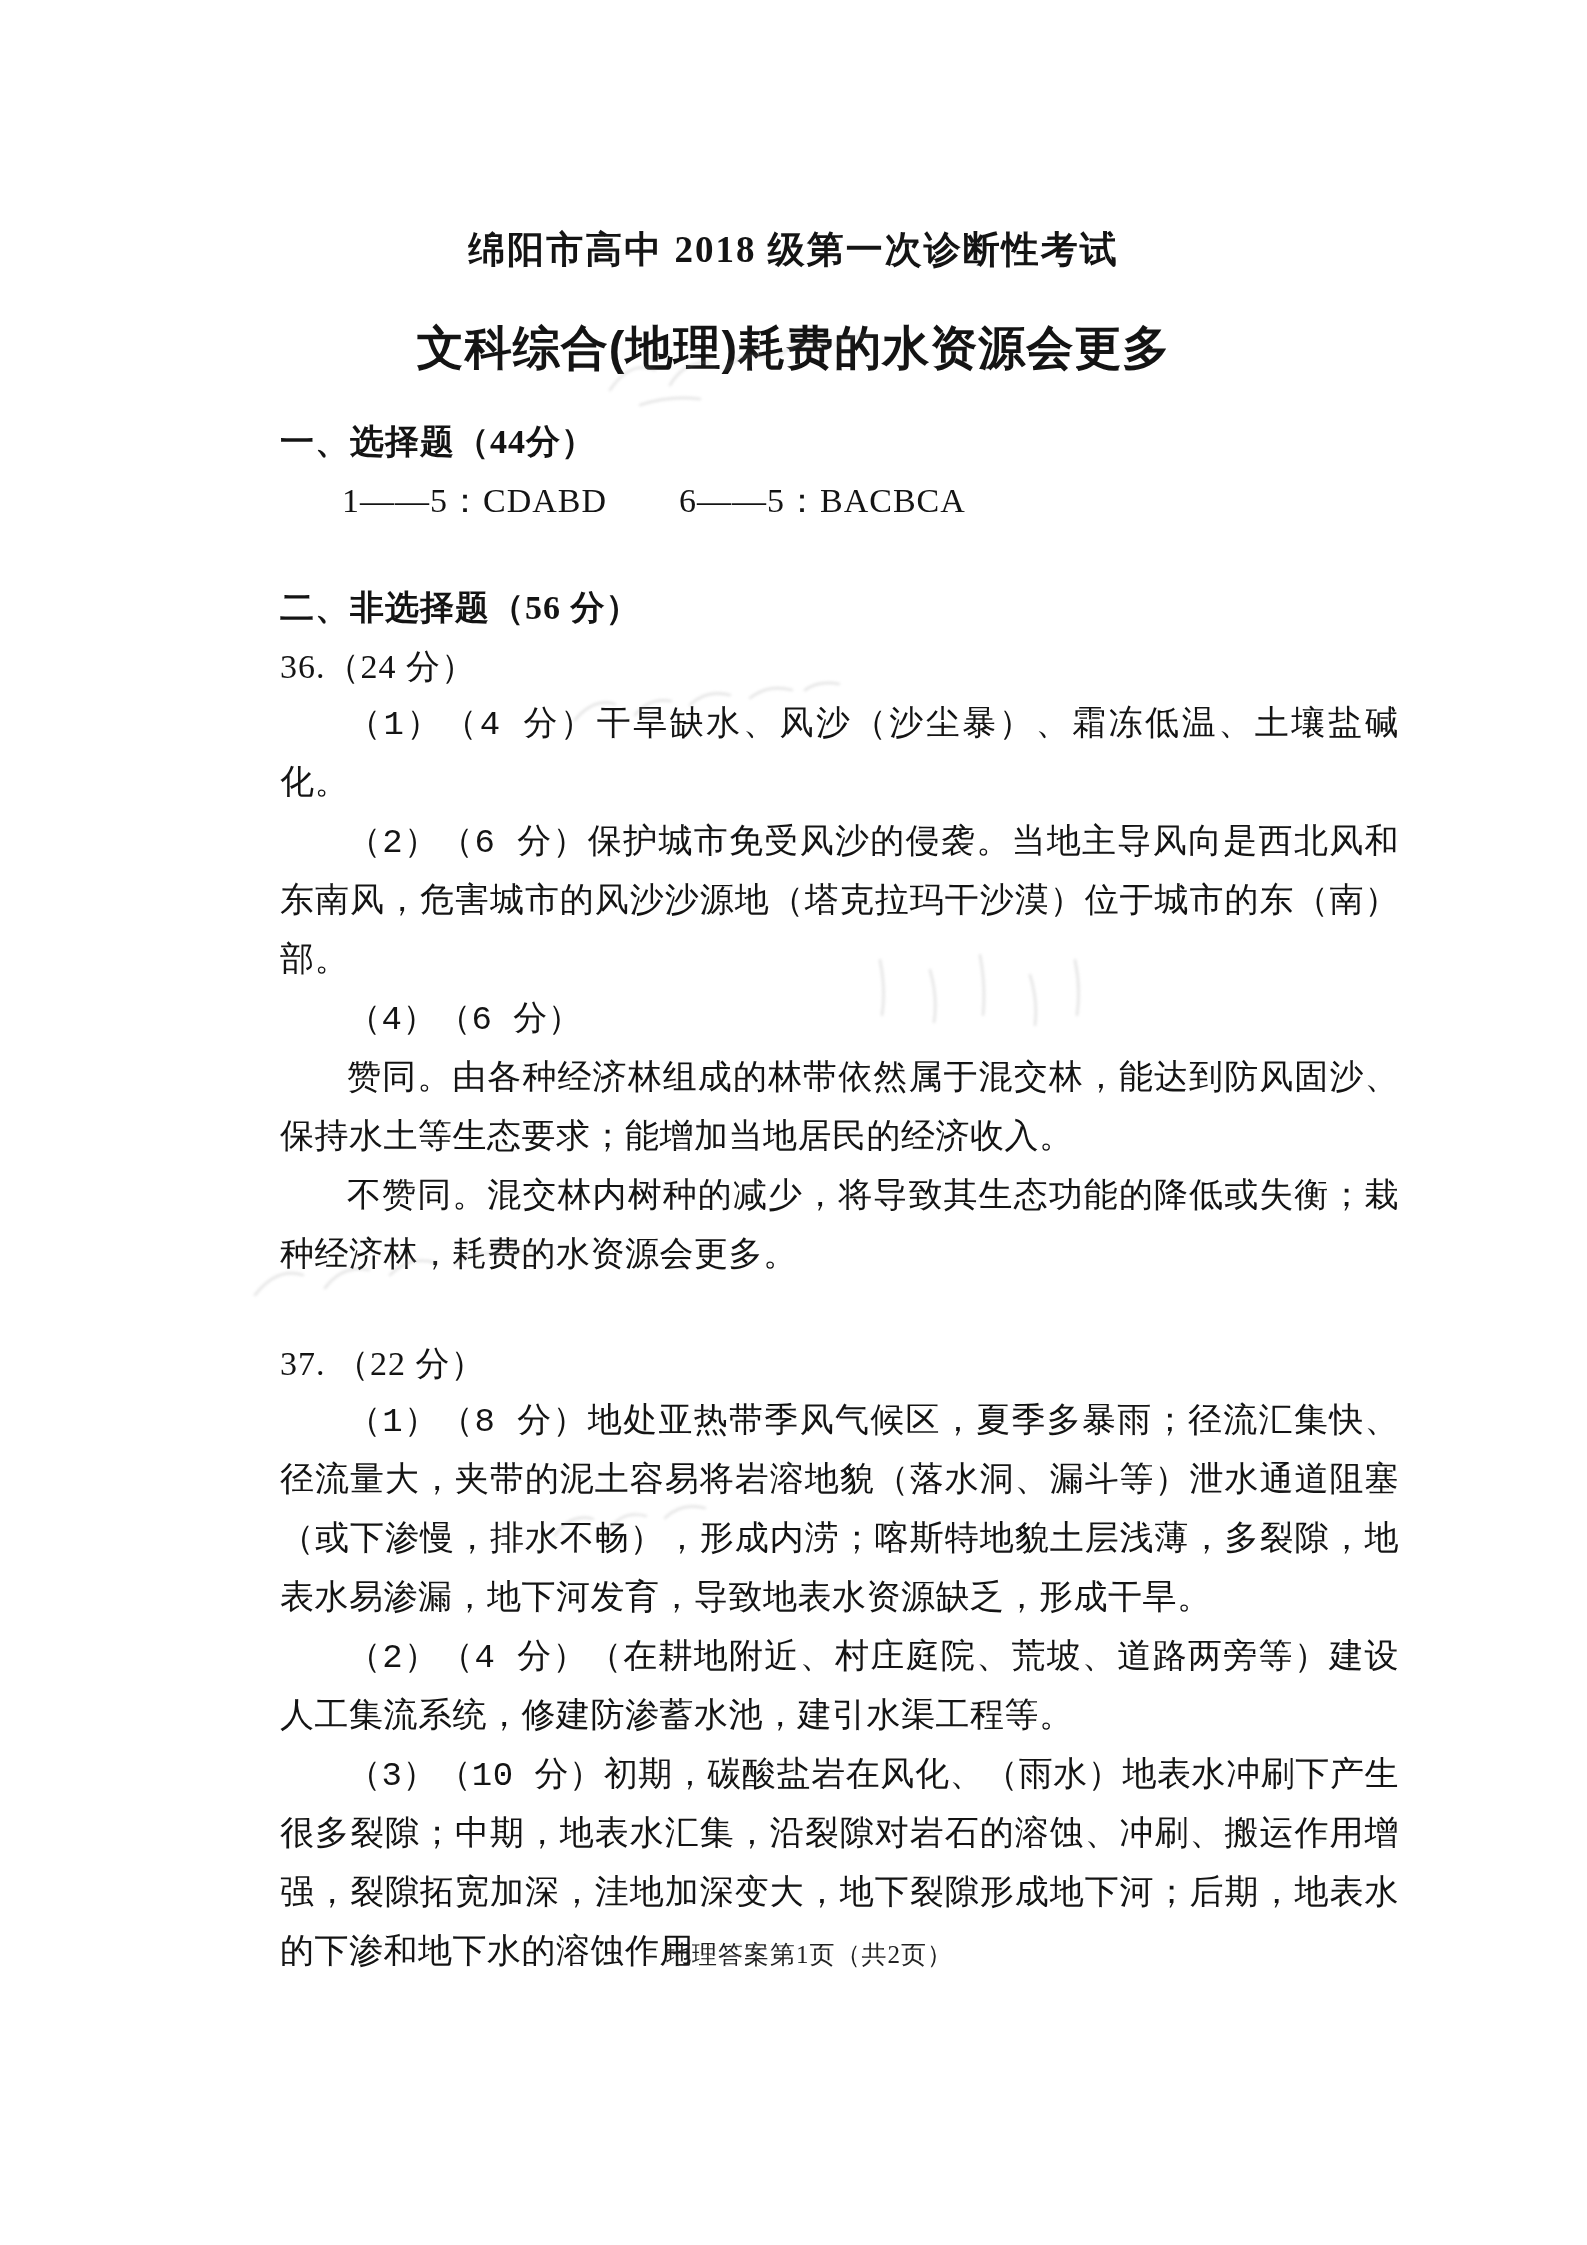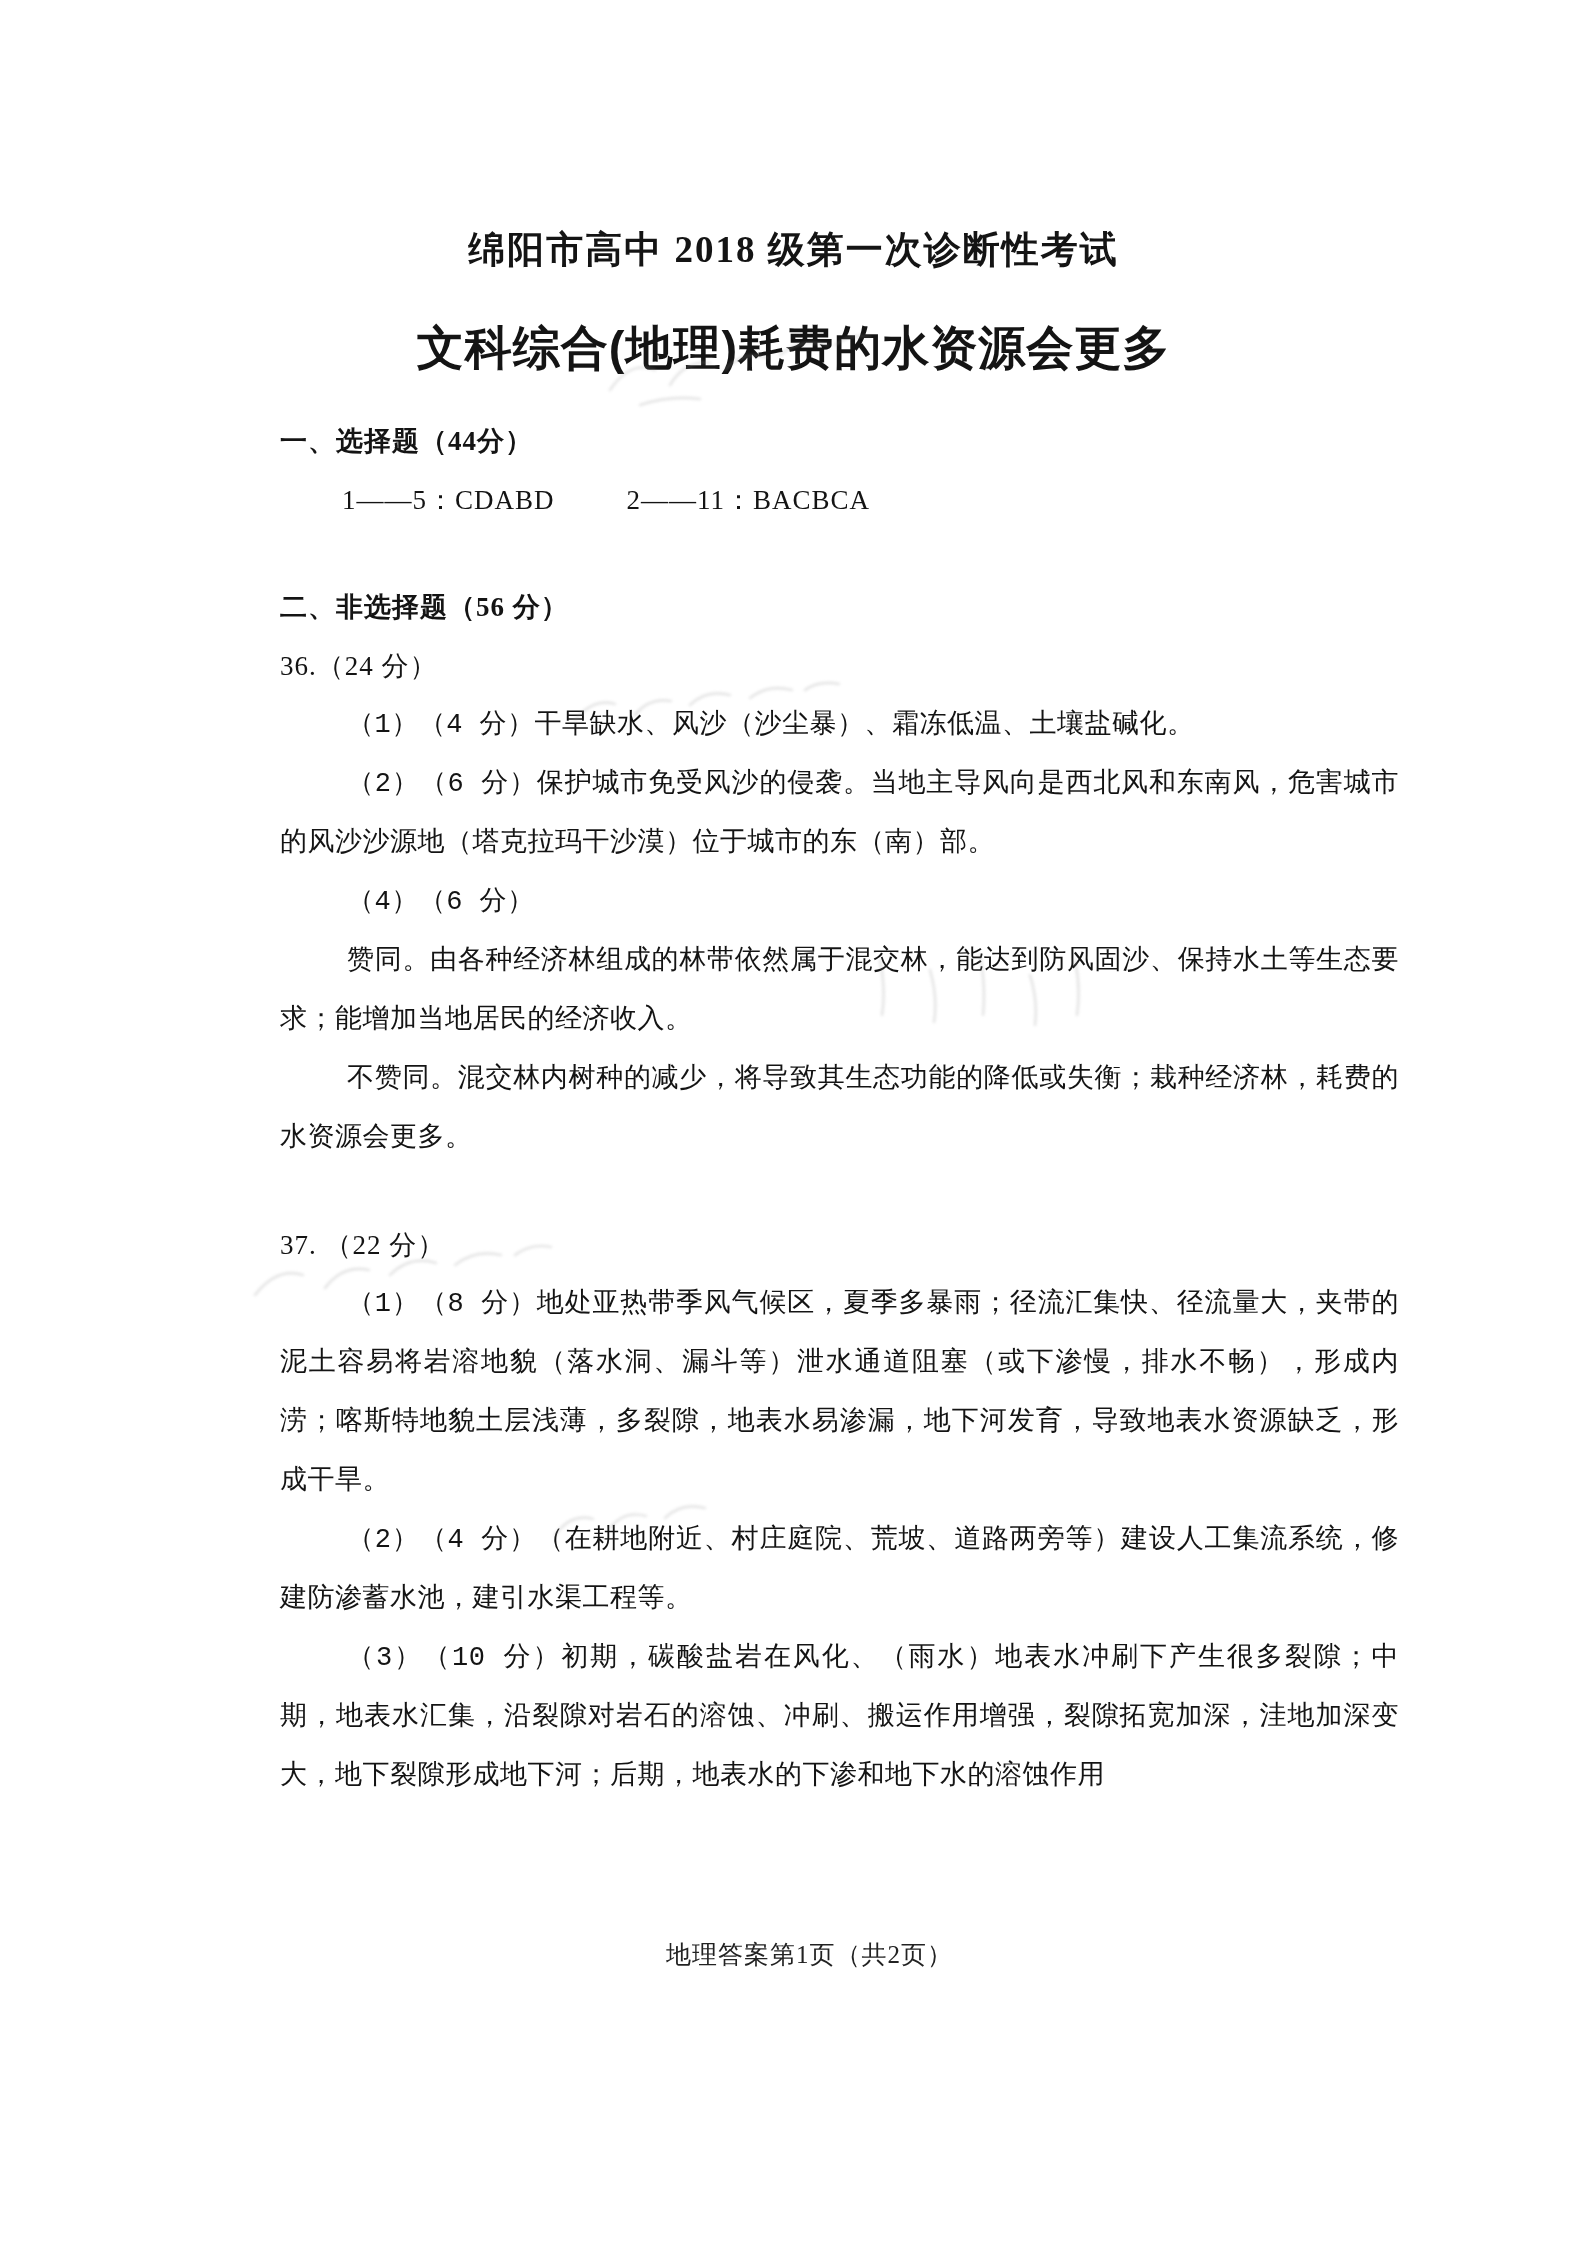--- a/index.html
+++ b/index.html
@@ -33,21 +33,21 @@
     font-size: 47px;
     line-height: 56px;
     font-weight: 900;
     letter-spacing: 1px;
     font-family: "Liberation Sans", "DejaVu Sans", sans-serif;
   }
   .content {
     margin-top: 36px;
     padding-left: 280px;
     padding-right: 188px;
-    font-size: 27px;
+    font-size: 34px;
     line-height: 59px;
   }
   .block { margin: 0; }
   .block.gap { margin-top: 48px; }
   .section-heading {
     font-weight: 600;
     letter-spacing: 1px;
   }
   .question-number {
     letter-spacing: 1px;
@@ -108,21 +108,21 @@
     <path d="M15 65 q 16 -22 38 -16 M70 58 q 14 -18 36 -12 M125 48 q 16 -16 40 -10"></path>
   </svg>
 
   <div class="titles">
     <div class="title-line1">绵阳市高中 2018 级第一次诊断性考试</div>
     <div class="title-line2">文科综合(地理)耗费的水资源会更多</div>
   </div>
 
   <div class="content">
       <div class="block section-heading">一、选择题（44分）</div>
-      <div class="block answer-key-row"><span>1——5：CDABD</span><span>2——11：BACBCA</span></div>
+      <div class="block answer-key-row"><span>1——5：CDABD</span><span>6——5：BACBCA</span></div>
       <div class="block section-heading gap">二、非选择题（56 分）</div>
       <div class="block question-number">36.（24 分）</div>
       <div class="block answer-para">（1）（4 分）干旱缺水、风沙（沙尘暴）、霜冻低温、土壤盐碱化。</div>
       <div class="block answer-para">（2）（6 分）保护城市免受风沙的侵袭。当地主导风向是西北风和东南风，危害城市的风沙沙源地（塔克拉玛干沙漠）位于城市的东（南）部。</div>
       <div class="block answer-para">（4）（6 分）</div>
       <div class="block answer-para">赞同。由各种经济林组成的林带依然属于混交林，能达到防风固沙、保持水土等生态要求；能增加当地居民的经济收入。</div>
       <div class="block answer-para">不赞同。混交林内树种的减少，将导致其生态功能的降低或失衡；栽种经济林，耗费的水资源会更多。</div>
       <div class="block question-number gap">37. （22 分）</div>
       <div class="block answer-para">（1）（8 分）地处亚热带季风气候区，夏季多暴雨；径流汇集快、径流量大，夹带的泥土容易将岩溶地貌（落水洞、漏斗等）泄水通道阻塞（或下渗慢，排水不畅），形成内涝；喀斯特地貌土层浅薄，多裂隙，地表水易渗漏，地下河发育，导致地表水资源缺乏，形成干旱。</div>
       <div class="block answer-para">（2）（4 分）（在耕地附近、村庄庭院、荒坡、道路两旁等）建设人工集流系统，修建防渗蓄水池，建引水渠工程等。</div>

